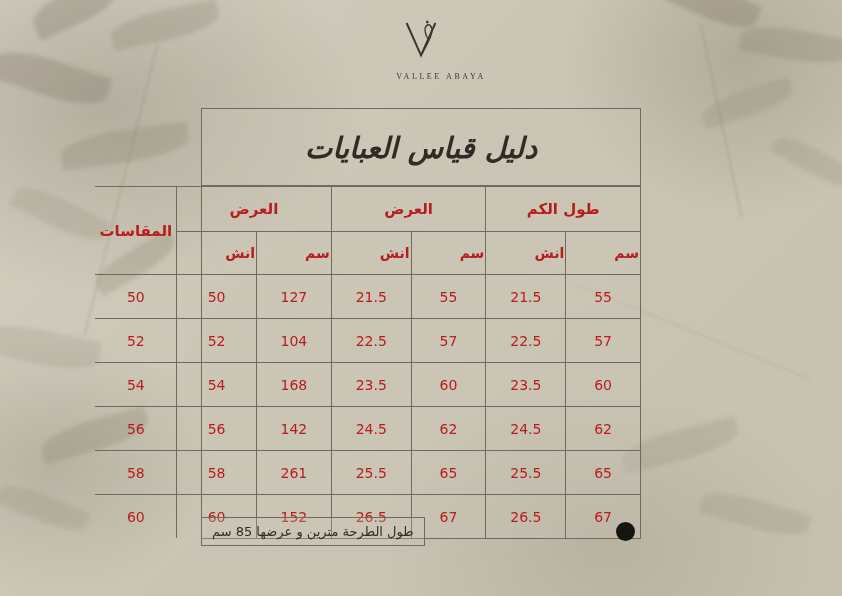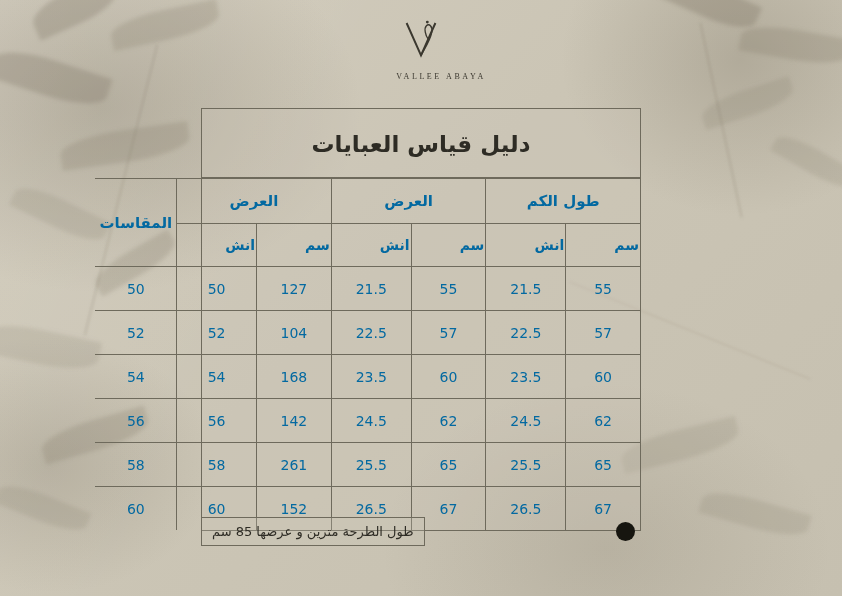--- a/index.html
+++ b/index.html
@@ -81,37 +81,38 @@
     top: 108px;
     width: 440px;
     border: 1px solid #6e6a5c;
     background: rgba(205,199,184,0.30);
     box-sizing: border-box;
   }
   .title {
     text-align: center;
     font-family: "DejaVu Sans", sans-serif;
     font-weight: bold;
-    font-size: 23px;
+    font-size: 29px;
     color: #2e2c25;
     padding: 22px 10px 20px;
     border-bottom: 1px solid #6e6a5c;
     letter-spacing: 0.5px;
+    font-style: italic;
   }
 
   table.size-table {
     width: 100%;
     border-collapse: collapse;
     direction: rtl;
   }
   table.size-table th,
   table.size-table td {
     border: 1px solid #6e6a5c;
     text-align: center;
-    color: #0369a1;
+    color: #b91c1c;
     font-family: "DejaVu Sans", sans-serif;
   }
   table.size-table th {
     font-weight: bold;
   }
   .grp-head th {
     font-size: 15px;
     height: 44px;
     padding: 0 4px;
   }

